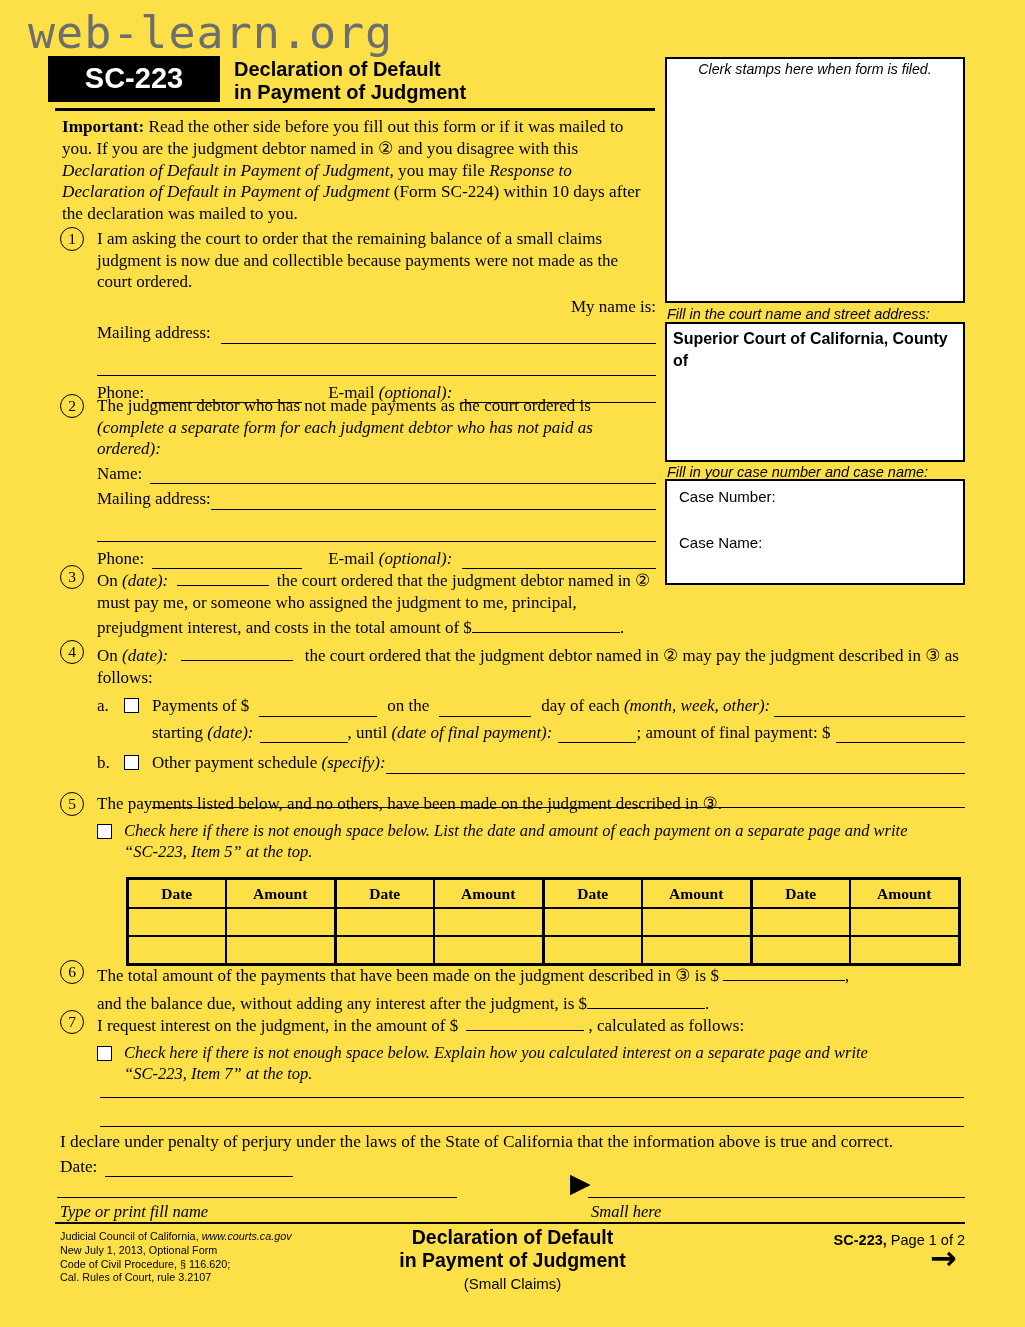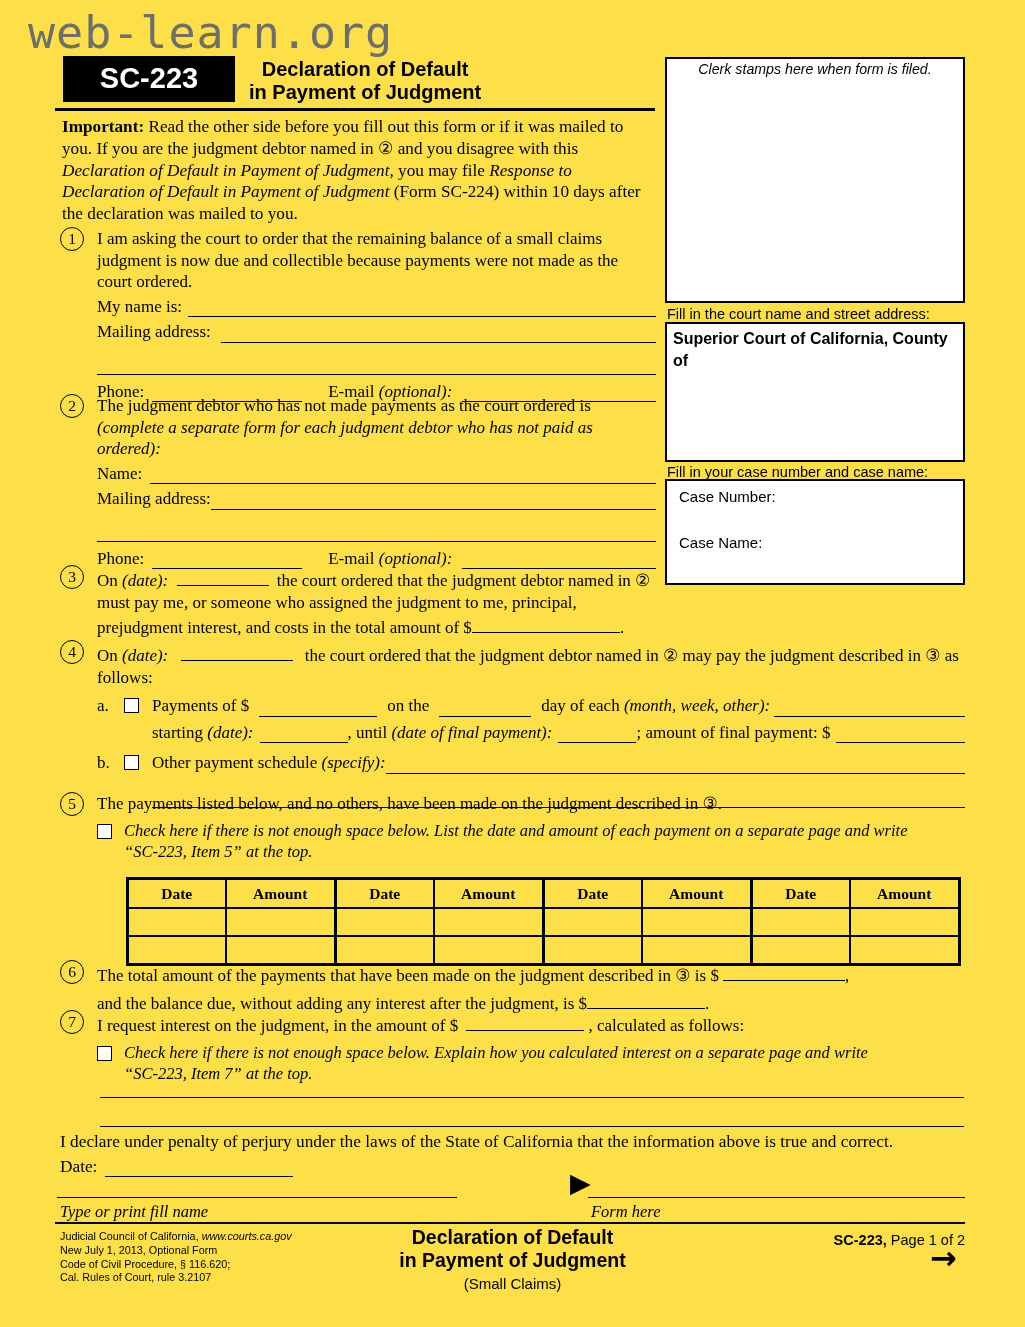--- a/index.html
+++ b/index.html
@@ -12,21 +12,21 @@
   .it { font-style:italic; }
   .b { font-weight:bold; }
 
   .watermark {
     position:absolute; left:28px; top:22px; z-index:1;
     font-family:"DejaVu Sans Mono", monospace; font-size:45px; color:#6e6e6e;
     letter-spacing:1px; white-space:nowrap;
   }
 
   
-  .header-left { position:absolute; left:55px; top:56px; width:600px; z-index:2; display:flex; align-items:flex-start;text-align:center; }
+  .header-left { position:absolute; left:40px; top:56px; width:600px; z-index:2; display:flex; align-items:flex-start; }
   .form-box {
     width:172px; height:46px; background:#000; color:#fff; margin-left:8px;
     display:flex; align-items:center; justify-content:center;
     font-family:"Liberation Sans", sans-serif; font-weight:bold; font-size:29px;
   }
   .form-title {
     margin-left:14px; font-family:"Liberation Sans", sans-serif; font-weight:bold;
     font-size:20px; line-height:23px; padding-top:2px;
   }
   .header-rule { position:absolute; left:55px; top:108px; width:600px; border-top:3px solid #000; z-index:2; }
@@ -81,21 +81,21 @@
   .footer-center { position:absolute; left:300px; top:1226px; width:425px; text-align:center; font-family:"Liberation Sans", sans-serif; z-index:2; }
   .footer-center .t { font-weight:bold; font-size:19.5px; line-height:23px; }
   .footer-center .s { font-size:15px; margin-top:1px; }
   .footer-right { position:absolute; left:758px; top:1230px; width:207px; text-align:right; font-family:"Liberation Sans", sans-serif; font-size:14.5px; z-index:2; }
   .next-arrow { position:absolute; left:930px; top:1248px; font-size:32px; font-weight:bold; z-index:2; font-family:"DejaVu Sans", sans-serif; }
 
   
   .rc-box { position:absolute; left:665px; width:300px; border:2.6px solid #000; background:#fff; z-index:2; }
   .clerk-box { top:57px; height:246px; text-align:center; }
   .clerk-box .cap { font-family:"Liberation Sans", sans-serif; font-style:italic; font-size:14.2px; }
-  .rc-instruction { position:absolute; left:667px; font-family:"Liberation Sans", sans-serif; font-size:14.5px; z-index:2; }
+  .rc-instruction { position:absolute; left:667px; font-family:"Liberation Sans", sans-serif; font-style:italic; font-size:14.5px; z-index:2; }
   .court-box { top:322px; height:140px; padding:4px 6px; font-family:"Liberation Sans", sans-serif; font-weight:bold; font-size:16px; }
   .case-box { top:479px; height:106px; padding:5px 12px; font-family:"Liberation Sans", sans-serif; font-weight:normal; font-size:15px; }
   .case-box .case-name { margin-top:24px; }
 </style>
 </head>
 <body>
 
 <div class="page">
 
   <div class="watermark">web-learn.org</div>
@@ -123,21 +123,21 @@
   </div>
 
   <div class="important">
     <span class="b">Important:</span><span> Read the other side before you fill out this form or if it was mailed to you. If you are the judgment debtor named in ② and you disagree with this </span><span class="it">Declaration of Default in Payment of Judgment,</span><span> you may file </span><span class="it">Response to Declaration of Default in Payment of Judgment</span><span> (Form SC-224) within 10 days after the declaration was mailed to you.</span>
   </div>
 
   <div class="sec" style="left:60px; top:228px; width:596px;">
     <div class="num">1</div>
     <div class="sec-content">
       <div>I am asking the court to order that the remaining balance of a small claims judgment is now due and collectible because payments were not made as the court ordered.</div>
-      <div class="frow" style="margin-top:3px;">
+      <div class="frow" style="margin-top:3px;flex-direction:column;">
         <span class="lbl">My name is:</span>
         <span class="line grow" style="margin-left:6px;"></span>
       </div>
       <div class="frow" style="margin-top:4px;">
         <span class="lbl">Mailing address:</span>
         <span class="line grow" style="margin-left:10px;"></span>
       </div>
       <div class="frow" style="margin-top:12px;">
         <span class="line grow"></span>
       </div>
@@ -315,21 +315,21 @@
     <div class="frow" style="margin-top:3px;">
       <span class="lbl">Date:</span>
       <span class="line" style="width:188px; margin-left:8px;"></span>
     </div>
   </div>
 
   <div class="xline" style="left:57px; top:1197px; width:400px;"></div>
   <div class="sig-label" style="left:60px; top:1201px;">Type or print fill name</div>
   <div class="sig-arrow">▶</div>
   <div class="xline" style="left:588px; top:1197px; width:377px;"></div>
-  <div class="sig-label" style="left:591px; top:1201px;">Form here</div>
+  <div class="sig-label" style="left:591px; top:1201px;">Small here</div>
 
   <div class="footer-rule"></div>
   <div class="footer-left">
     <div><span>Judicial Council of California, </span><span class="it">www.courts.ca.gov</span></div>
     <div>New July 1, 2013, Optional Form</div>
     <div>Code of Civil Procedure, § 116.620;</div>
     <div>Cal. Rules of Court, rule 3.2107</div>
   </div>
   <div class="footer-center">
     <div class="t">Declaration of Default</div>

